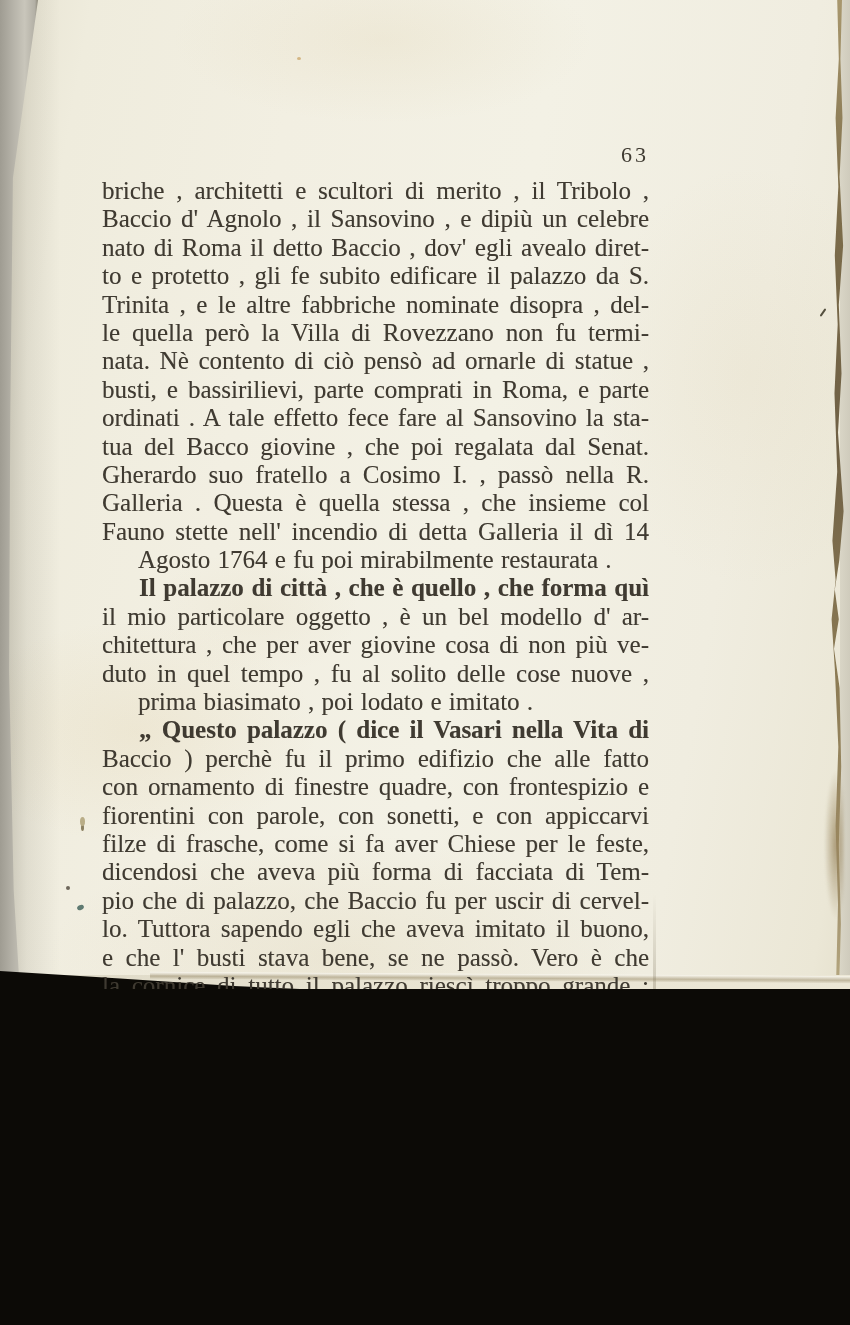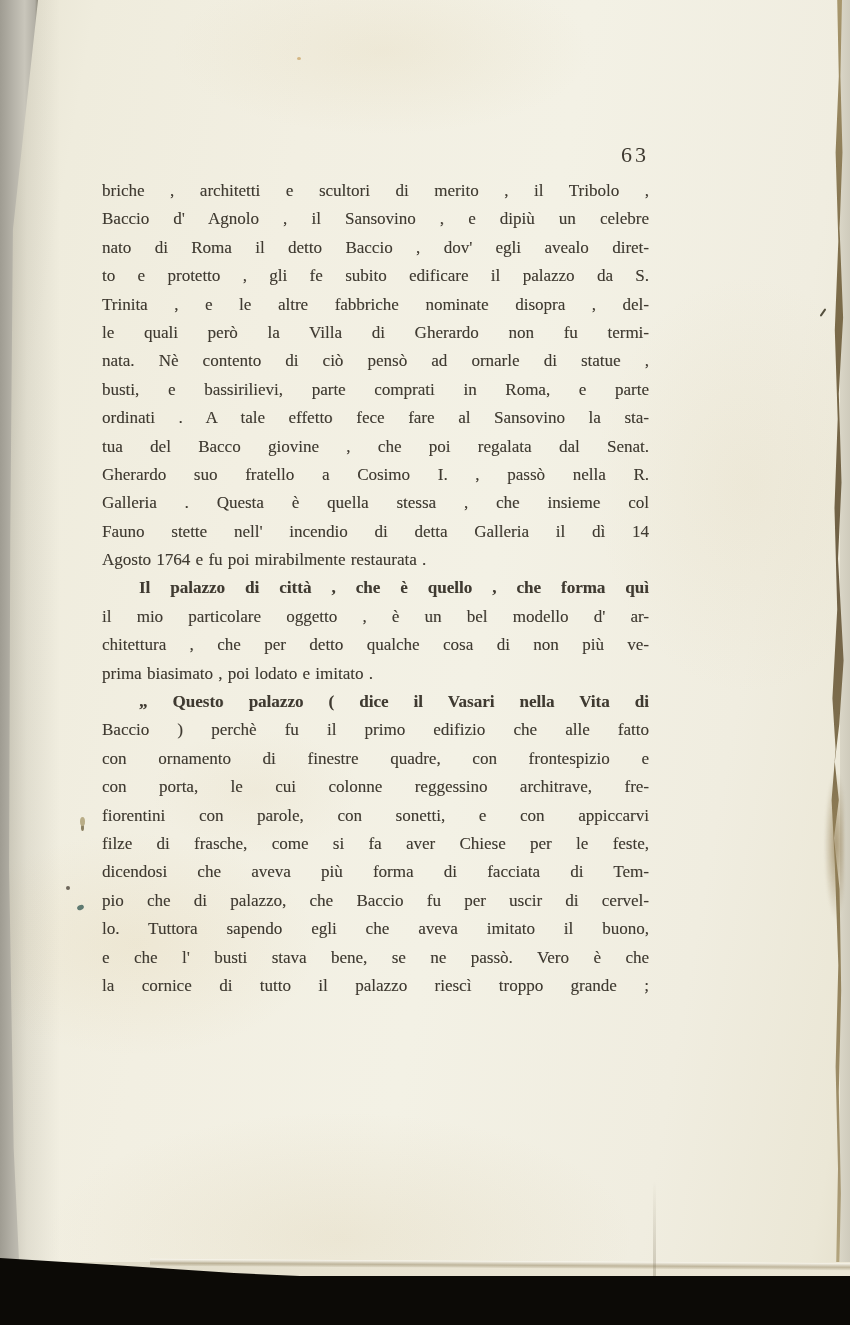--- a/index.html
+++ b/index.html
@@ -3,21 +3,21 @@
 <meta charset="utf-8">
 <style>
   html,body{margin:0;padding:0;}
   body{
     width:850px;height:1325px;
     background:#0c0a06;
     font-family:"Liberation Serif","DejaVu Serif",serif;
     overflow:hidden;
   }
   .scan{
-    position:relative;width:850px;height:1276px;overflow:hidden;
+    position:relative;width:850px;height:989px;overflow:hidden;
     background:#0c0a06;
   }
   
   .page{
     position:absolute;inset:0;
     background:
       radial-gradient(ellipse 260px 160px at 16% 74%, rgba(205,175,110,.12), transparent 70%),
       radial-gradient(ellipse 300px 120px at 45% 4%,  rgba(210,190,140,.14), transparent 70%),
       radial-gradient(ellipse 220px 300px at 88% 38%, rgba(205,185,135,.10), transparent 70%),
       radial-gradient(ellipse 420px 180px at 40% 97%, rgba(190,165,110,.14), transparent 70%),
@@ -71,29 +71,29 @@
   }
   
   .page-number{
     position:absolute;left:102px;top:142px;width:547px;
     text-align:right;
     font-size:22px;letter-spacing:3px;
     color:#3f3a31;
   }
   .text-block{
     position:absolute;left:102px;top:177px;width:547px;
-    font-size:17px;color:#3f3a31;
+    font-size:25px;color:#3f3a31;
     text-shadow:.3px .3px .4px rgba(63,58,49,.35);
   }
   .line{
     height:28.4px;line-height:28.4px;overflow:hidden;
     text-align:justify;text-align-last:justify;
     word-spacing:1px;
   }
-  .line.endline{text-align-last:left;}
+  .line.endline{text-align-last:left;margin-left:36px;}
   .line.indent{text-indent:37px;font-weight:bold;}
   
   .speck{position:absolute;border-radius:50%;}
   .speck-a{left:80px;top:817px;width:5px;height:9px;background:#b9ad87;box-shadow:0 6px 0 -1px #8a7f60;}
   .speck-b{left:66px;top:886px;width:4px;height:4px;background:#6d665a;}
   .speck-c{left:77px;top:905px;width:7px;height:5px;background:#5f7a71;transform:rotate(-25deg);}
   .speck-d{left:822px;top:308px;width:2px;height:9px;background:#55503f;transform:rotate(35deg);border-radius:1px;}
   .speck-e{left:297px;top:57px;width:4px;height:3px;background:#c8a05e;opacity:.7;}
 </style>
 </head>
@@ -113,37 +113,37 @@
   <div class="under-page-split"></div>
   <div class="scanner-corner"></div>
 
   <div class="page-number">63</div>
   <div class="text-block">
       <div class="line">briche , architetti e scultori di merito , il Tribolo ,</div>
       <div class="line">Baccio d' Agnolo , il Sansovino , e dipiù un celebre</div>
       <div class="line">nato di Roma il detto Baccio , dov' egli avealo diret-</div>
       <div class="line">to e protetto , gli fe subito edificare il palazzo da S.</div>
       <div class="line">Trinita , e le altre fabbriche nominate disopra , del-</div>
-      <div class="line">le quali però la Villa di Gherardo non fu termi-</div>
+      <div class="line">le quella però la Villa di Rovezzano non fu termi-</div>
       <div class="line">nata. Nè contento di ciò pensò ad ornarle di statue ,</div>
       <div class="line">busti, e bassirilievi, parte comprati in Roma, e parte</div>
       <div class="line">ordinati . A tale effetto fece fare al Sansovino la sta-</div>
       <div class="line">tua del Bacco giovine , che poi regalata dal Senat.</div>
       <div class="line">Gherardo suo fratello a Cosimo I. , passò nella R.</div>
       <div class="line">Galleria . Questa è quella stessa , che insieme col</div>
       <div class="line">Fauno stette nell' incendio di detta Galleria il dì 14</div>
       <div class="line endline">Agosto 1764 e fu poi mirabilmente restaurata .</div>
       <div class="line indent">Il palazzo di città , che è quello , che forma quì</div>
       <div class="line">il mio particolare oggetto , è un bel modello d' ar-</div>
-      <div class="line">chitettura , che per detto qualche cosa di non più ve-</div>
+      <div class="line">chitettura , che per aver giovine cosa di non più ve-</div>
+      <div class="line">duto in quel tempo , fu al solito delle cose nuove ,</div>
       <div class="line endline">prima biasimato , poi lodato e imitato .</div>
       <div class="line indent">„ Questo palazzo ( dice il Vasari nella Vita di</div>
       <div class="line">Baccio ) perchè fu il primo edifizio che alle fatto</div>
       <div class="line">con ornamento di finestre quadre, con frontespizio e</div>
-      <div class="line">con porta, le cui colonne reggessino architrave, fre-</div>
       <div class="line">fiorentini con parole, con sonetti, e con appiccarvi</div>
       <div class="line">filze di frasche, come si fa aver Chiese per le feste,</div>
       <div class="line">dicendosi che aveva più forma di facciata di Tem-</div>
       <div class="line">pio che di palazzo, che Baccio fu per uscir di cervel-</div>
       <div class="line">lo. Tuttora sapendo egli che aveva imitato il buono,</div>
       <div class="line">e che l' busti stava bene, se ne passò. Vero è che</div>
       <div class="line">la cornice di tutto il palazzo riescì troppo grande ;</div>
     </div>
 
   <div class="speck speck-a"></div>

